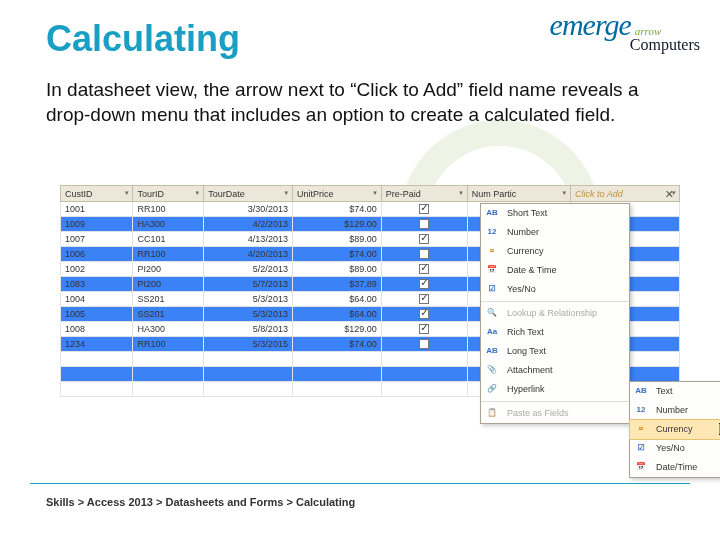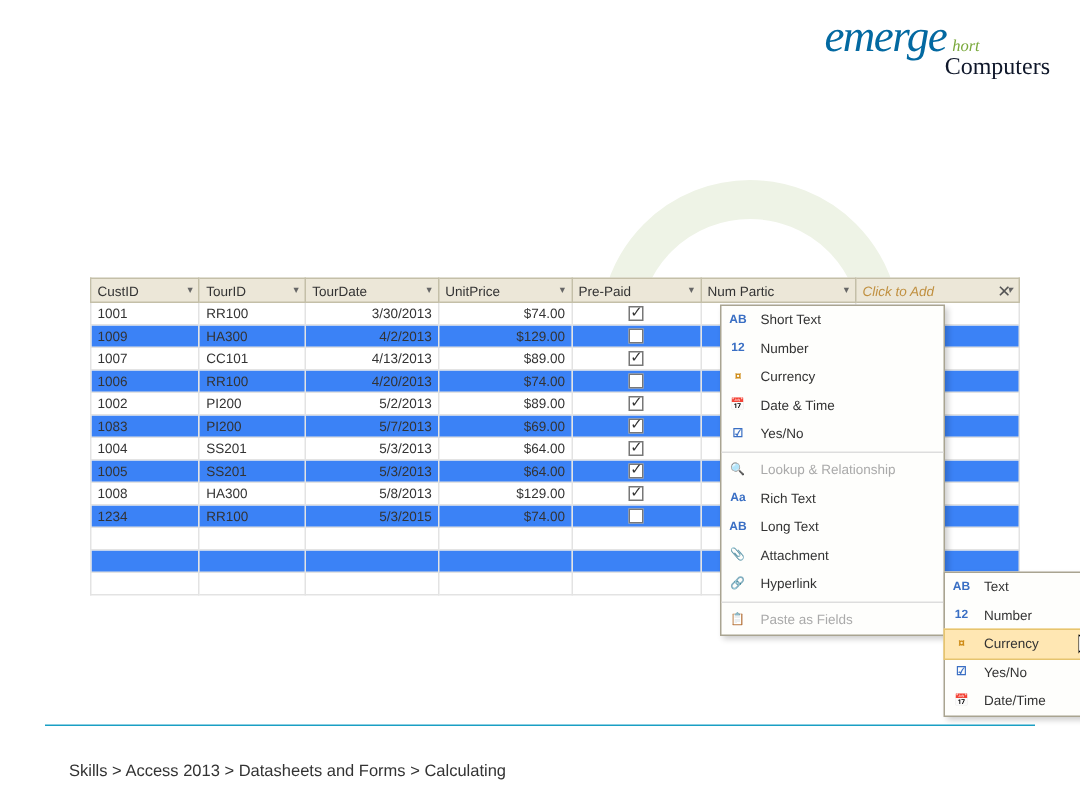--- a/index.html
+++ b/index.html
@@ -82,44 +82,46 @@
   }
   .cursor {
     position:absolute; width:12px; height:16px;
     pointer-events:none;
   }
   .hr-line {
     position:absolute; left:30px; right:30px; bottom:56px;
     border-top:1px solid #1a9fc4;
   }
   .breadcrumb {
-    position:absolute; left:46px; bottom:20px;
-    font-size:11px; font-weight:normal; color:#333;
+    position:absolute; left:46px; bottom:32px;
+    font-size:11px; font-weight:bold; color:#333;
   }
   
   .ring {
     position:absolute; width:200px; height:200px;
     border:26px solid #eef3e6; border-radius:50%;
     top:120px; right:120px; z-index:-1;
   }
 </style>
 </head>
 <body>
 
 <div class="slide">
   <div class="ring"></div>
   <div class="logo">
     <span class="e-word">emerge</span>
     <span class="logo-col">
-      <span class="e-with">hort</span>
+      <span class="e-with">arrow</span>
       <span class="e-comp">Computers</span>
     </span>
   </div>
 
-
+  <h1 class="title">Calculating</h1>
+
+  <p class="body-text">In datasheet view, the arrow next to “Click to Add” field name reveals a drop-down menu that includes an option to create a calculated field.</p>
 
   <div class="demo-wrap">
     <span class="close-x">✕</span>
 
     <table class="ds">
       <thead>
           <tr id="hdr-row">
             <th>CustID<span class="dd">▾</span></th>
             <th>TourID<span class="dd">▾</span></th>
             <th>TourDate<span class="dd">▾</span></th>
@@ -172,21 +174,21 @@
             <td class="r">5/2/2013</td>
             <td class="r">$89.00</td>
             <td class="c"><span class="ck on"></span></td>
             <td class="r">7</td>
             <td></td>
           </tr>
           <tr class="alt">
             <td>1083</td>
             <td>PI200</td>
             <td class="r">5/7/2013</td>
-            <td class="r">$69.00</td>
+            <td class="r">$37.89</td>
             <td class="c"><span class="ck on"></span></td>
             <td class="r">6</td>
             <td></td>
           </tr>
           <tr>
             <td>1004</td>
             <td>SS201</td>
             <td class="r">5/3/2013</td>
             <td class="r">$64.00</td>
             <td class="c"><span class="ck on"></span></td>

